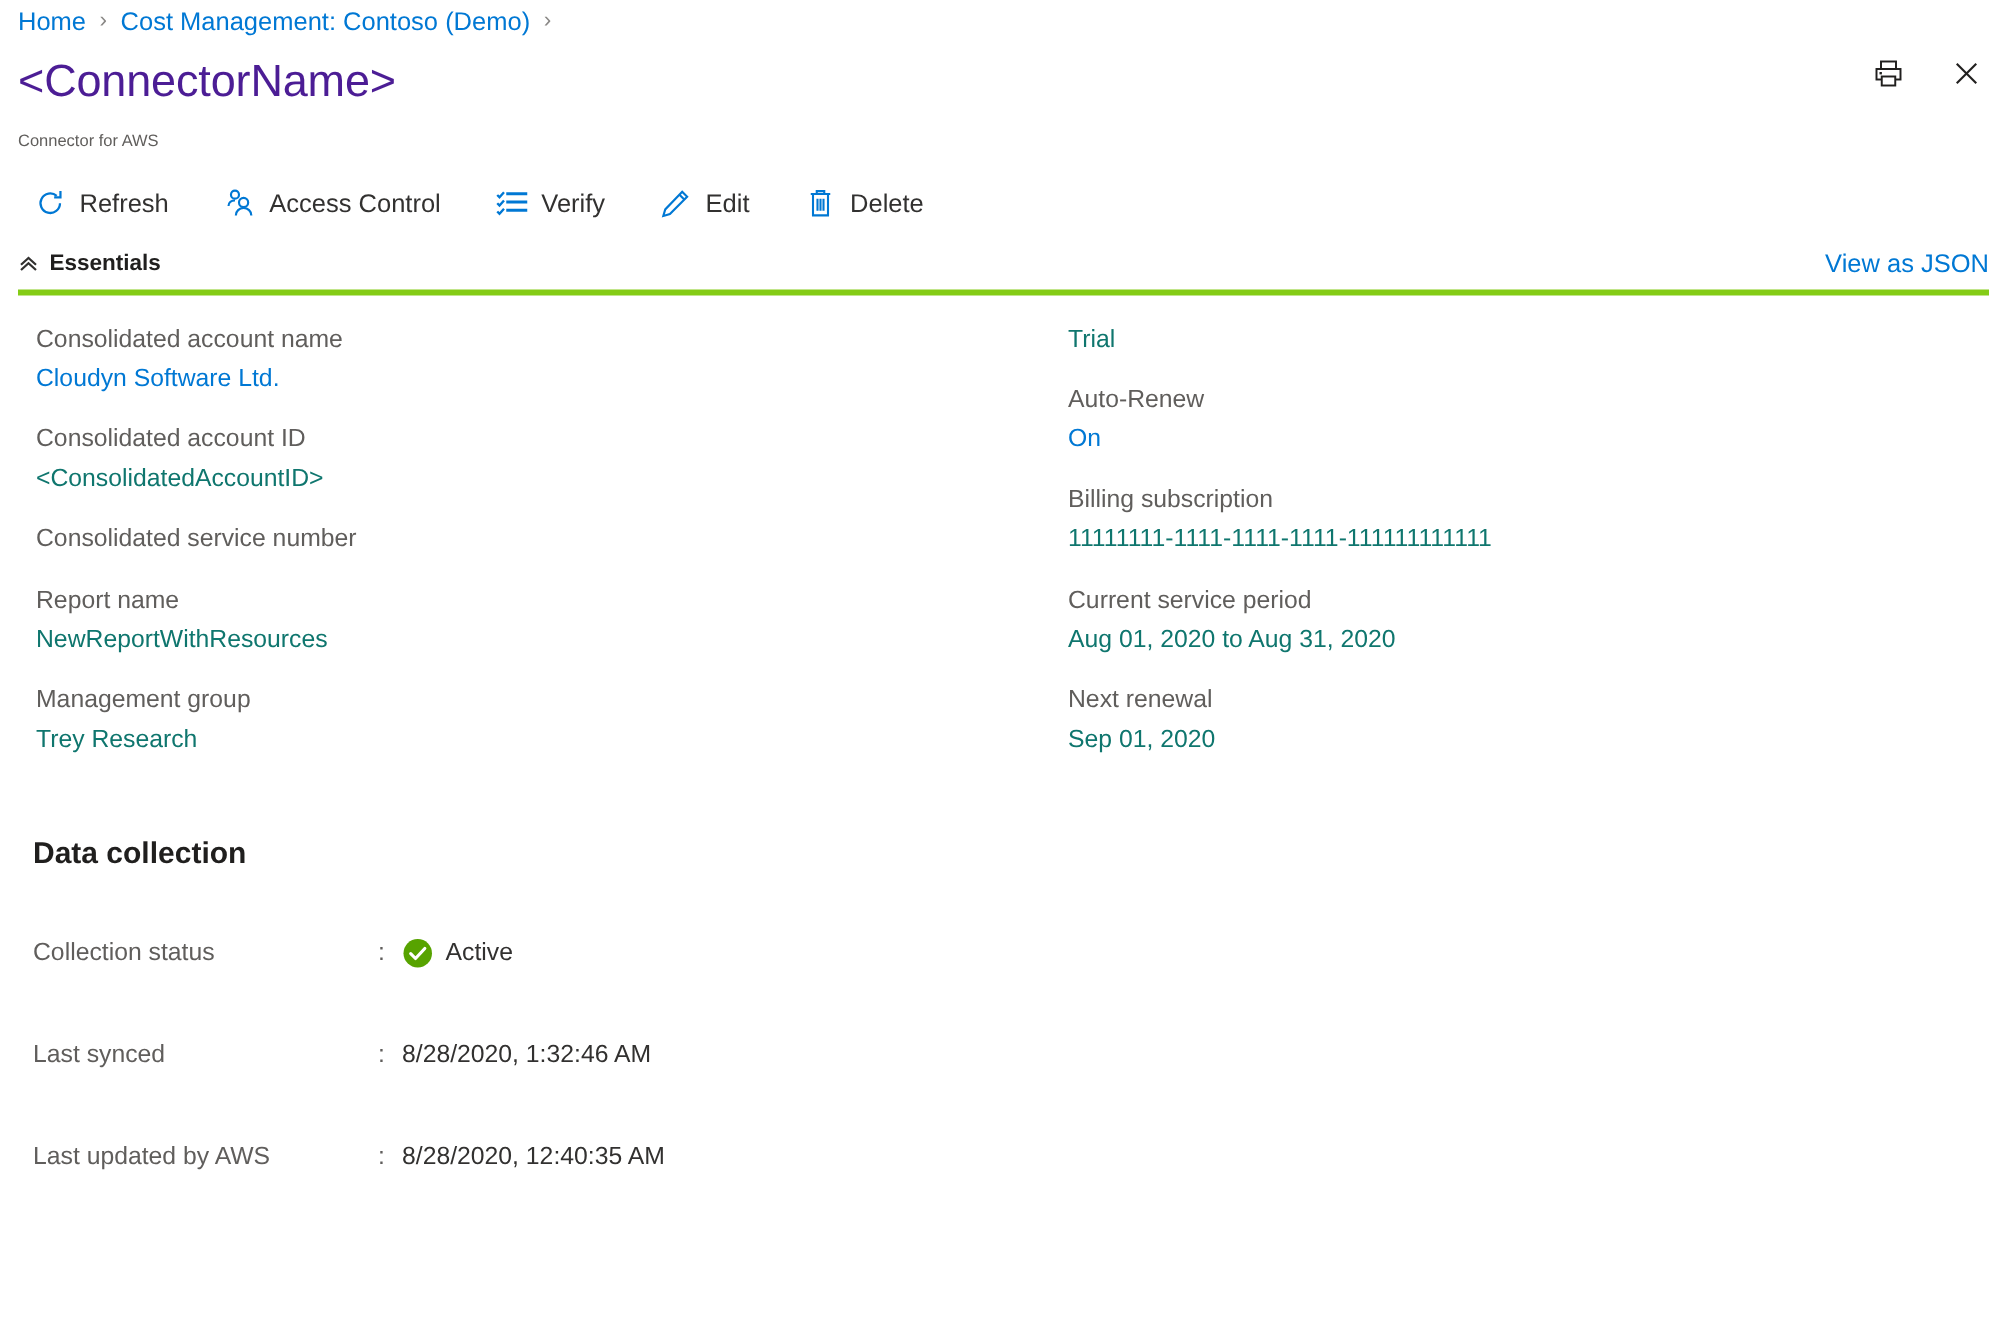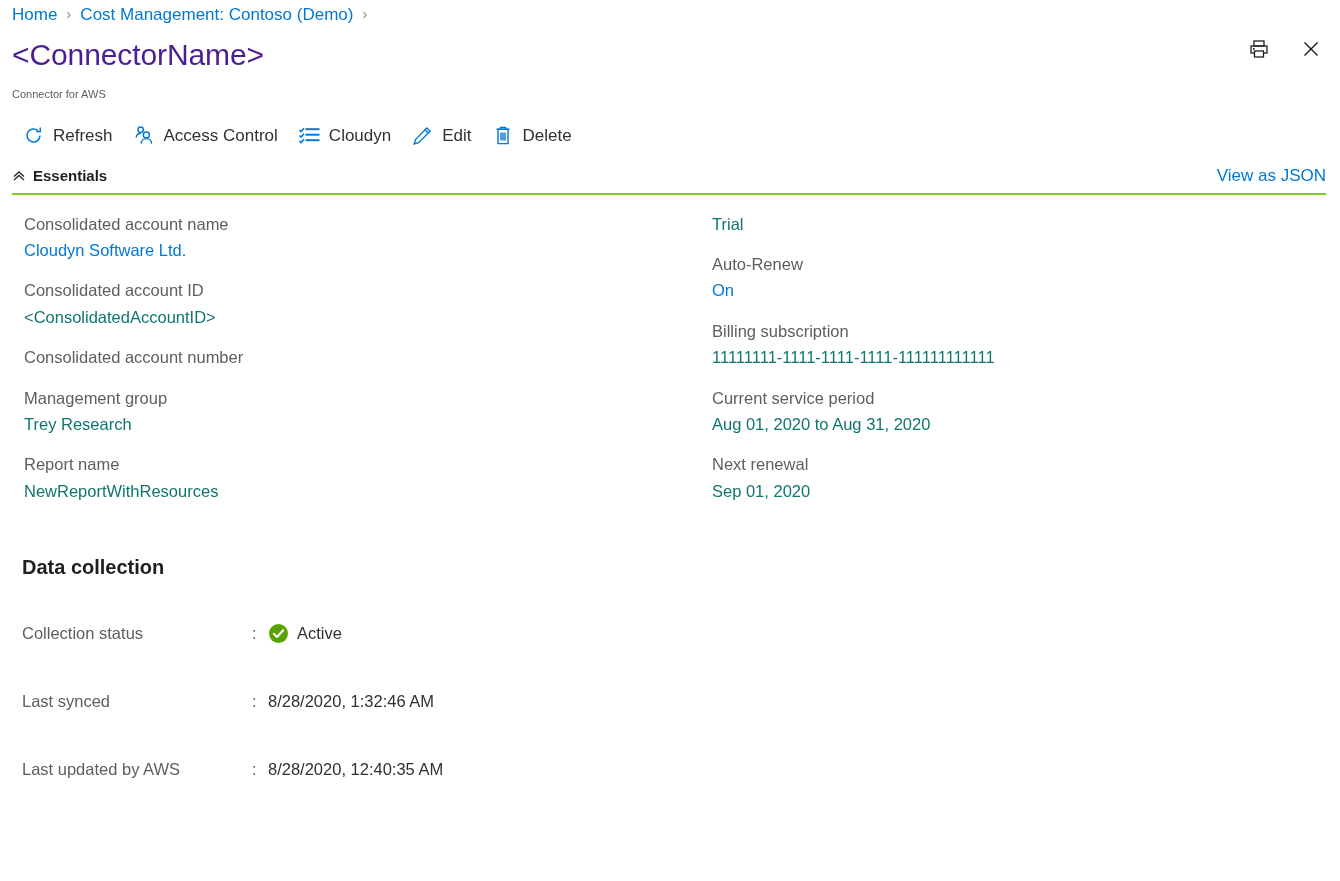--- a/index.html
+++ b/index.html
@@ -74,21 +74,21 @@
     color: #201f1e;
   }
 
   
   .command-bar {
     display: flex;
     align-items: center;
     padding: 0 0 0 16px;
     height: 44px;
     margin-top: 14px;
-    gap: 0;
+    gap: 16px;
   }
   .cmd {
     display: flex;
     align-items: center;
     gap: 9px;
     padding: 6px 14px 6px 6px;
     cursor: pointer;
     font-size: 17px;
     color: #323130;
     white-space: nowrap;
@@ -103,21 +103,21 @@
     flex: none;
   }
 
   
   .essentials-bar {
     display: flex;
     align-items: center;
     justify-content: space-between;
     margin: 8px 14px 0 12px;
     padding-bottom: 7px;
-    border-bottom: 2px solid #84cc16;
+    border-bottom: 4px solid #84cc16;
   }
   .essentials-left {
     display: flex;
     align-items: center;
     gap: 7px;
     cursor: pointer;
   }
   .chev-up {
     width: 14px;
     height: 14px;
@@ -273,21 +273,21 @@
           <polyline points="1.5,10.5 3,12 6,8.7"></polyline>
           <polyline points="1.5,16 3,17.5 6,14.2"></polyline>
         </g>
         <g stroke="#0078d4" stroke-width="2" stroke-linecap="square">
           <line x1="8.5" y1="4.2" x2="20.5" y2="4.2"></line>
           <line x1="8.5" y1="9.7" x2="20.5" y2="9.7"></line>
           <line x1="8.5" y1="15.2" x2="20.5" y2="15.2"></line>
         </g>
       </svg>
     </span>
-    <span>Cloudyn</span>
+    <span>Verify</span>
   </div>
 
   <div class="cmd">
     <span class="cmd-icon">
       <svg width="22" height="22" viewBox="0 0 22 22" fill="none" stroke="#0078d4" stroke-width="1.4">
         <path d="M15.8 2.9l3.3 3.3L7.6 17.7 3.2 19l1.3-4.4z"></path>
         <line x1="14" y1="4.8" x2="17.2" y2="8"></line>
       </svg>
     </span>
     <span>Edit</span>
@@ -327,29 +327,29 @@
   <div>
     <div class="prop">
       <div class="prop-label">Consolidated account name</div>
       <div class="prop-value link">Cloudyn Software Ltd.</div>
     </div>
     <div class="prop">
       <div class="prop-label">Consolidated account ID</div>
       <div class="prop-value">&lt;ConsolidatedAccountID&gt;</div>
     </div>
     <div class="prop">
-      <div class="prop-label">Consolidated account number</div>
+      <div class="prop-label">Consolidated service number</div>
+    </div>
+    <div class="prop">
+      <div class="prop-label">Report name</div>
+      <div class="prop-value">NewReportWithResources</div>
     </div>
     <div class="prop">
       <div class="prop-label">Management group</div>
       <div class="prop-value">Trey Research</div>
-    </div>
-    <div class="prop">
-      <div class="prop-label">Report name</div>
-      <div class="prop-value">NewReportWithResources</div>
     </div>
   </div>
 
   <div>
     <div class="prop">
       <div class="prop-value">Trial</div>
     </div>
     <div class="prop">
       <div class="prop-label">Auto-Renew</div>
       <div class="prop-value link">On</div>

